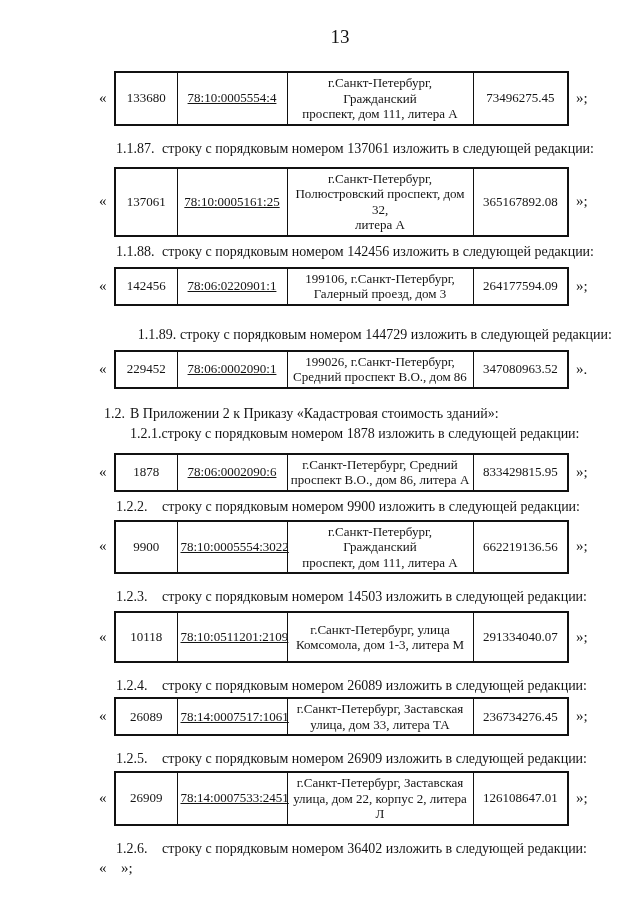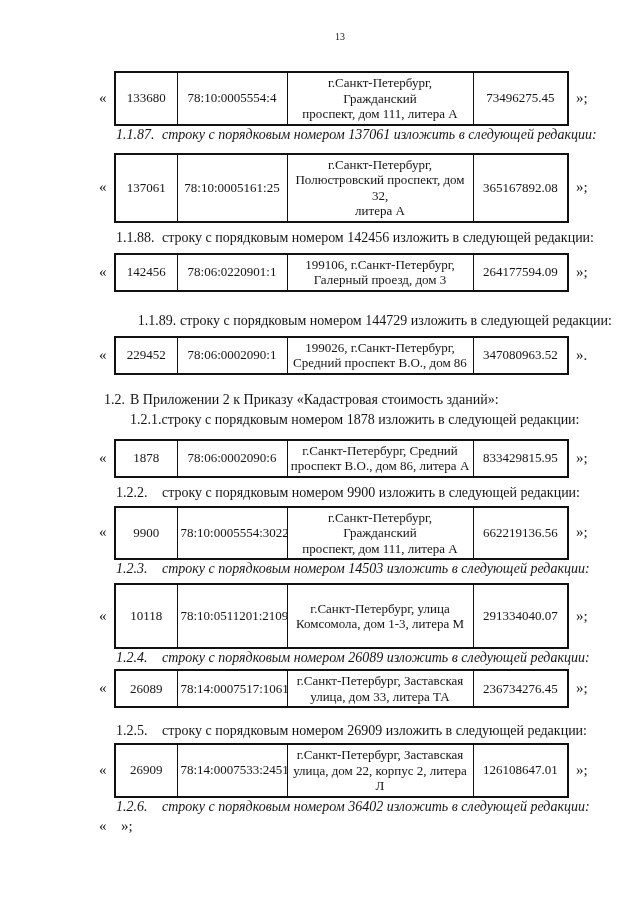--- a/index.html
+++ b/index.html
@@ -11,21 +11,21 @@
     width: 640px;
     height: 905px;
     overflow: hidden;
     font-family: "Liberation Serif", "DejaVu Serif", serif;
     color: #141414;
   }
   .page-number {
     margin: 28px 0 0 0;
     text-align: center;
     padding-left: 40px;
-    font-size: 10px;
+    font-size: 19px;
     line-height: 17px;
   }
   
   .para {
     margin: 0 10px 0 116px;
     font-size: 14px;
     line-height: 18px;
     white-space: nowrap;
   }
   .para .num { display: inline-block; min-width: 46px; }
@@ -55,34 +55,34 @@
     border: 2.2px solid #111;
   }
   table.doc-table td {
     border: 1.6px solid #111;
     font-size: 13px;
     text-align: center;
     vertical-align: middle;
     padding: 2px 3px;
   }
   table.doc-table tr { height: 28px; }
-  .tall table.doc-table tr { height: 64px; }
-  td.c-cad { font-size: 12.5px; white-space: nowrap; }
+  .tall table.doc-table tr { height: 50px; }
+  td.c-cad { font-size: 12.5px; white-space: nowrap; text-decoration: underline; }
   td.c-addr {
     text-align: left;
     font-size: 12.5px;
     line-height: 15.5px;
     padding: 3px 6px;
     white-space: pre-line;
   }
   
   .mt26 { margin-top: 26px; }
   .mt20 { margin-top: 20px; text-align: center; }
   .mt14 { margin-top: 14px; }
-  .mt11 { margin-top: 0; font-style: italic; }
+  .mt11 { margin-top: 14px; }
   .mt10 { margin-top: 10px; }
   .mt9  { margin-top: 9px; }
   .mt8  { margin-top: 16px; }
   .mt6  { margin-top: 6px; }
   .mt5  { margin-top: 5px; }
   .mt4  { margin-top: 4px; }
   .mt3  { margin-top: 3px; }
   .mt2  { margin-top: 2px; }
 </style>
 </head>

